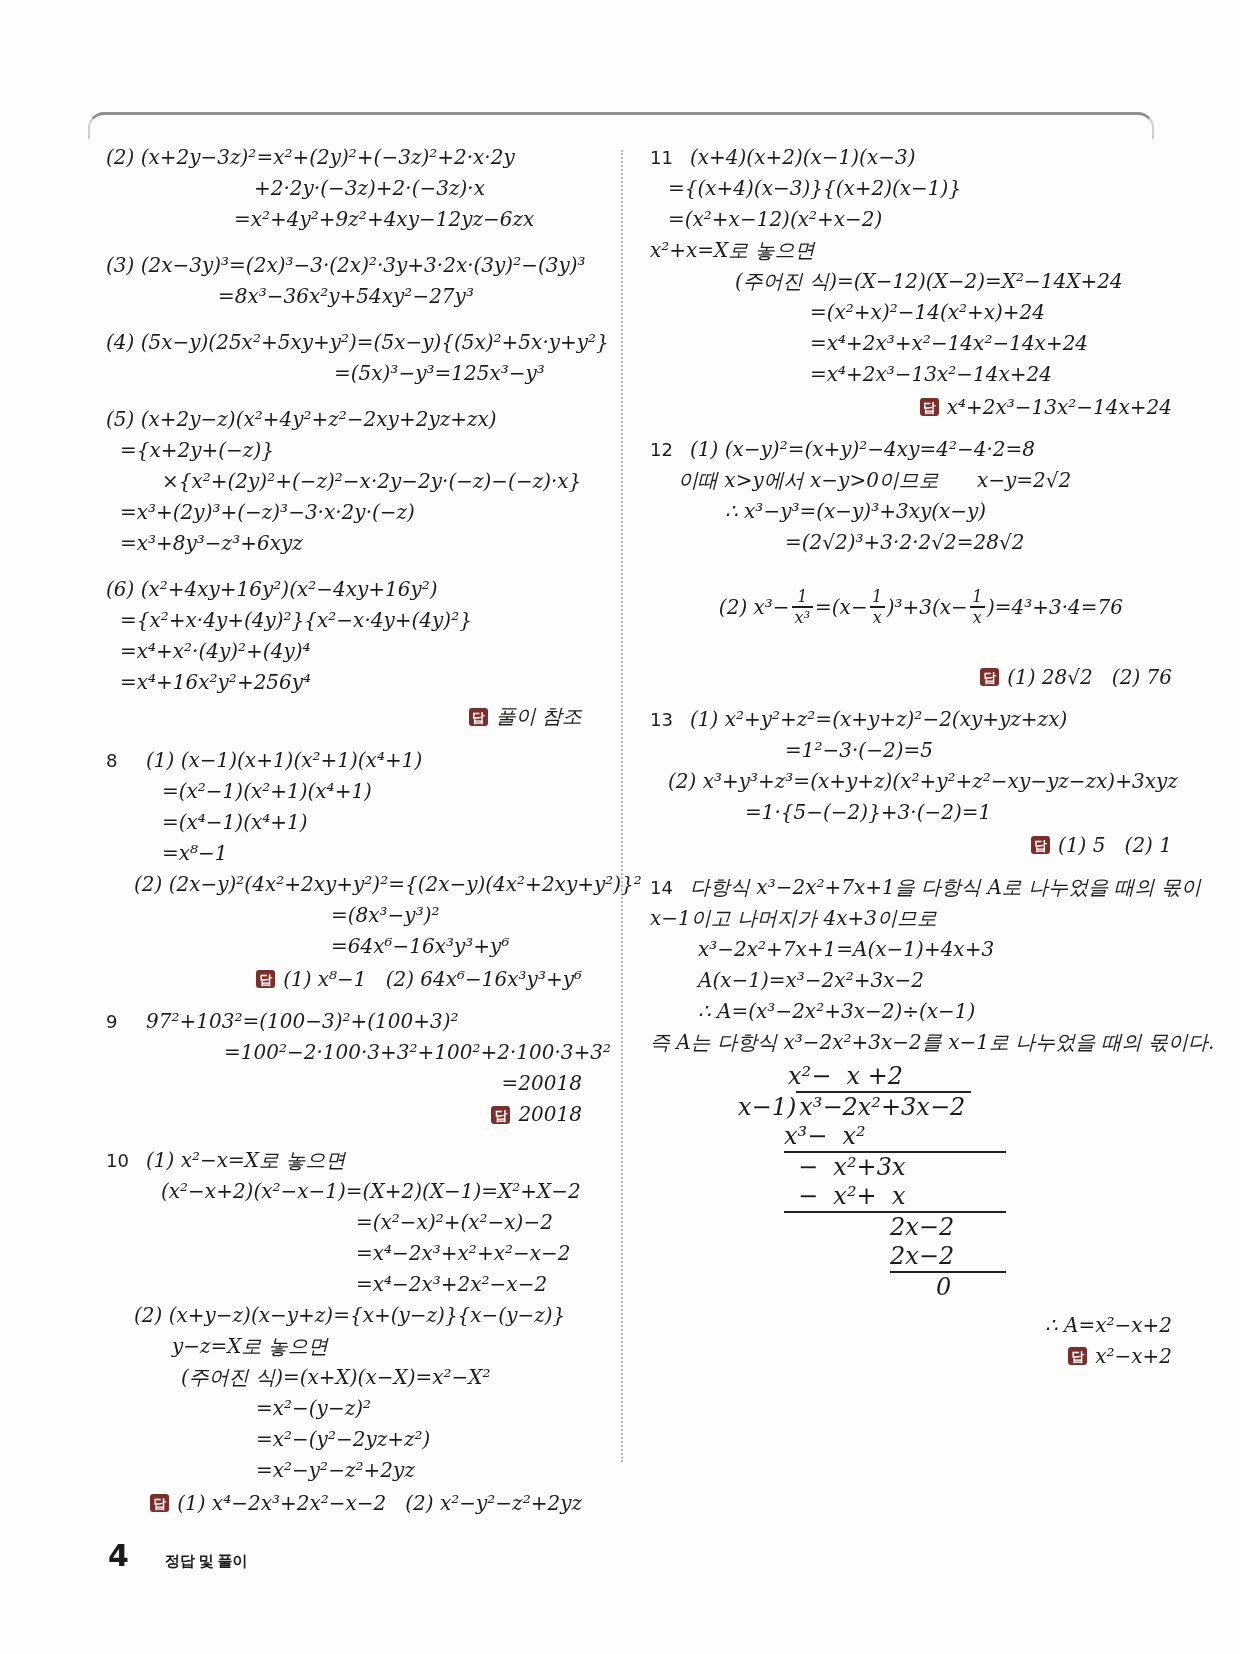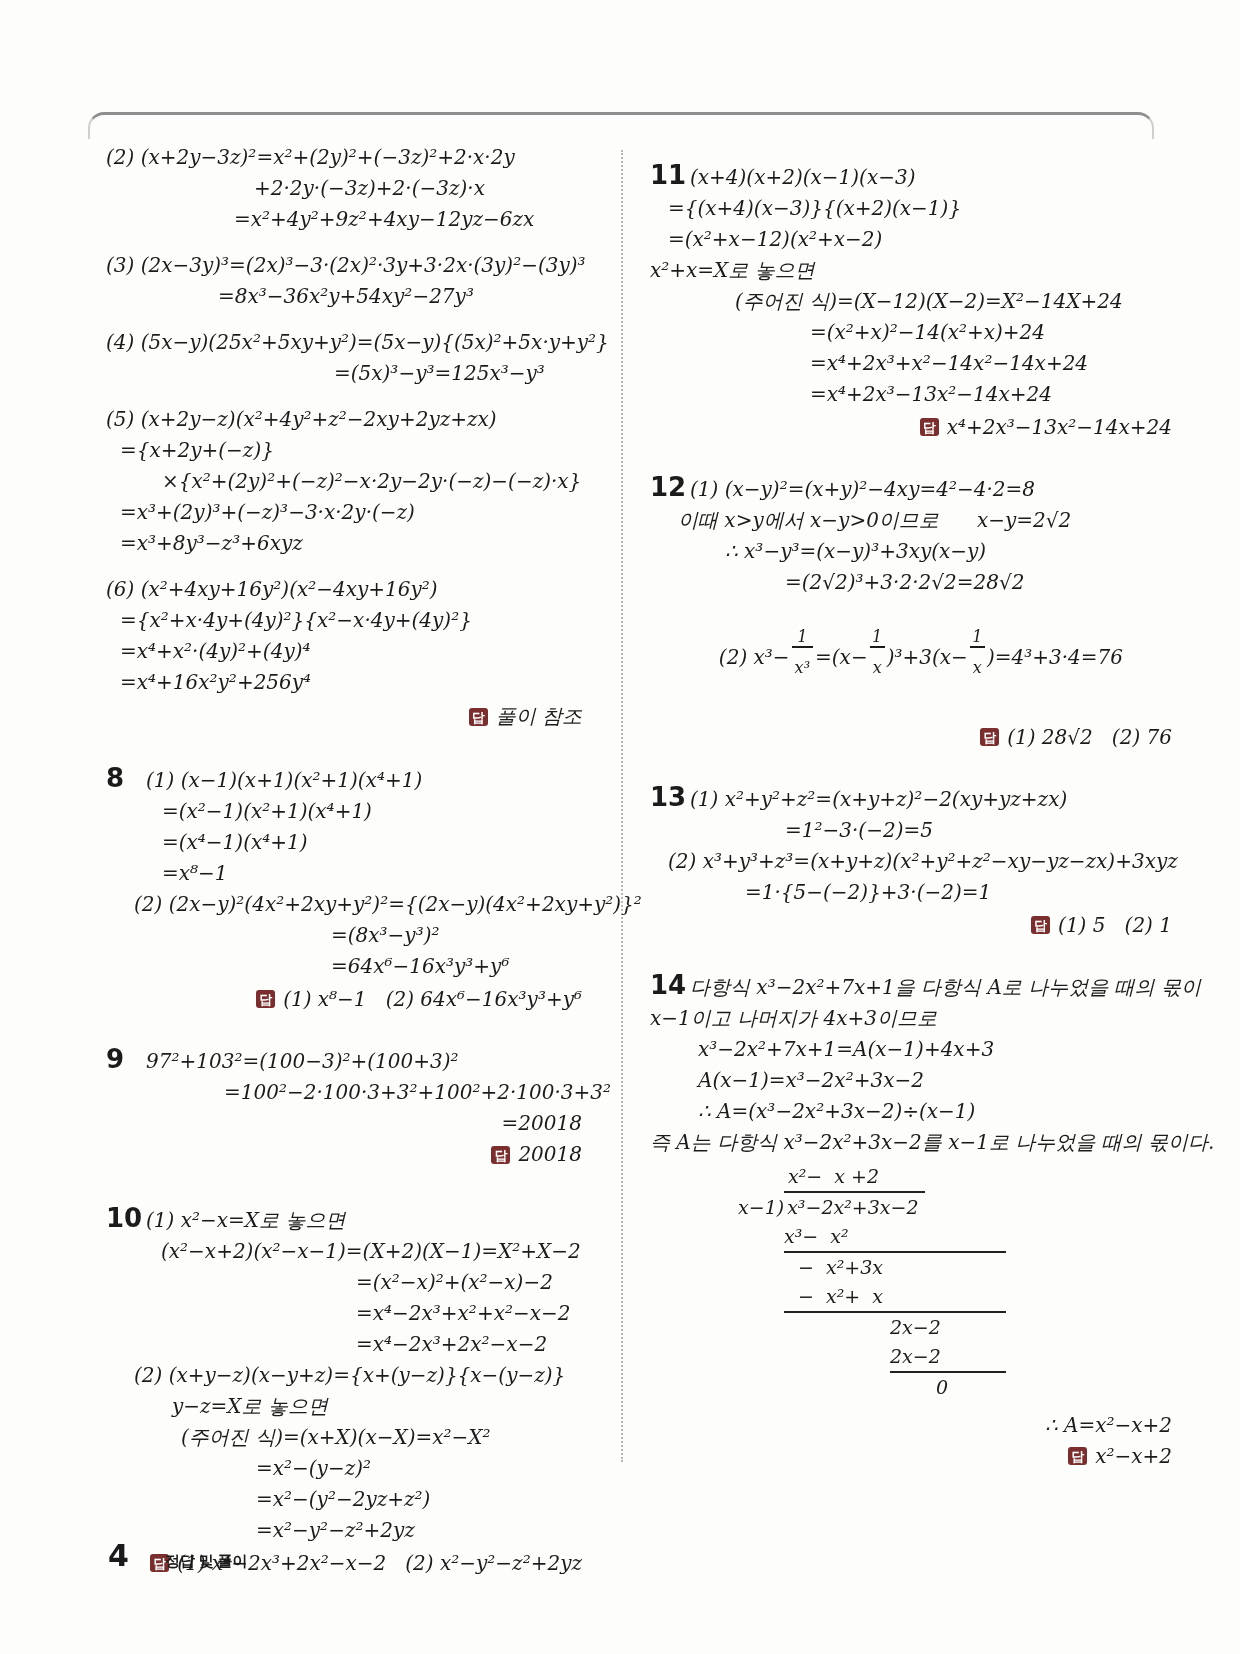--- a/index.html
+++ b/index.html
@@ -8,33 +8,33 @@
   .arc{position:absolute;left:88px;top:112px;width:1062px;height:24px;
        border-top:3px solid #8f8f8f;border-left:2px solid #cfcfcd;border-right:2px solid #cfcfcd;
        border-radius:16px 16px 0 0;}
   .divider{position:absolute;left:621px;top:150px;height:1312px;border-left:2px dotted #b8b8b6;}
   .col{position:absolute;top:142px;}
   .col.left{left:106px;width:476px;}
   .col.right{left:650px;width:522px;}
   .blk{margin-bottom:15px;}
   .ln{font-style:italic;font-size:20px;line-height:31px;white-space:pre;color:#1b1b1b;}
   .pnum{display:inline-block;width:40px;font-family:"DejaVu Sans","Liberation Sans",sans-serif;
-        font-style:normal;font-weight:bold;font-size:26px;margin-top:18px;}
+        font-style:normal;font-weight:normal;font-size:18px;}
   .ansln{display:flex;justify-content:flex-end;align-items:baseline;gap:8px;margin:5px 0 6px;}
   .rowsplit{display:flex;justify-content:space-between;align-items:flex-end;flex-direction:column;}
   .answrap{display:inline-flex;align-items:baseline;gap:8px;}
   .ans-icon{display:inline-block;align-self:center;font-family:"DejaVu Sans","Liberation Sans",sans-serif;
         font-style:normal;font-weight:bold;font-size:13px;line-height:1;color:#ffffff;
         background:#7a2e2e;padding:3px 3px 2px;border-radius:3px;}
   .ans-text{font-style:italic;font-size:20px;white-space:pre;}
   .frac{display:inline-flex;flex-direction:column;text-align:center;vertical-align:middle;
         line-height:1.05;font-size:16px;margin:0 2px;}
-  .frac .d{border-top:2px solid #1b1b1b;padding:12px 3px;}
+  .frac .d{border-top:2px solid #1b1b1b;padding:2px 3px;}
   .ldv{margin:4px 0 8px 88px;}
-  .ldv .ln{font-size:19px;line-height:29px;}
+  .ldv .ln{font-size:24px;line-height:29px;}
   .q{margin-left:50px;}
   .dividend{display:inline-block;border-top:2px solid #222;padding:0 6px 0 3px;}
   .s1{margin-left:46px;width:222px;border-bottom:2px solid #222;}
   .s2{margin-left:46px;padding-left:14px;}
   .s3{margin-left:46px;width:222px;border-bottom:2px solid #222;padding-left:14px;box-sizing:border-box;}
   .s4{margin-left:152px;}
   .s5{margin-left:152px;width:116px;border-bottom:2px solid #222;}
   .s6{margin-left:198px;}
   .footer{position:absolute;left:108px;top:1538px;display:flex;align-items:baseline;gap:36px;}
   .fpage{font-family:"DejaVu Sans","Liberation Sans",sans-serif;font-weight:bold;font-size:30px;font-style:normal;}

